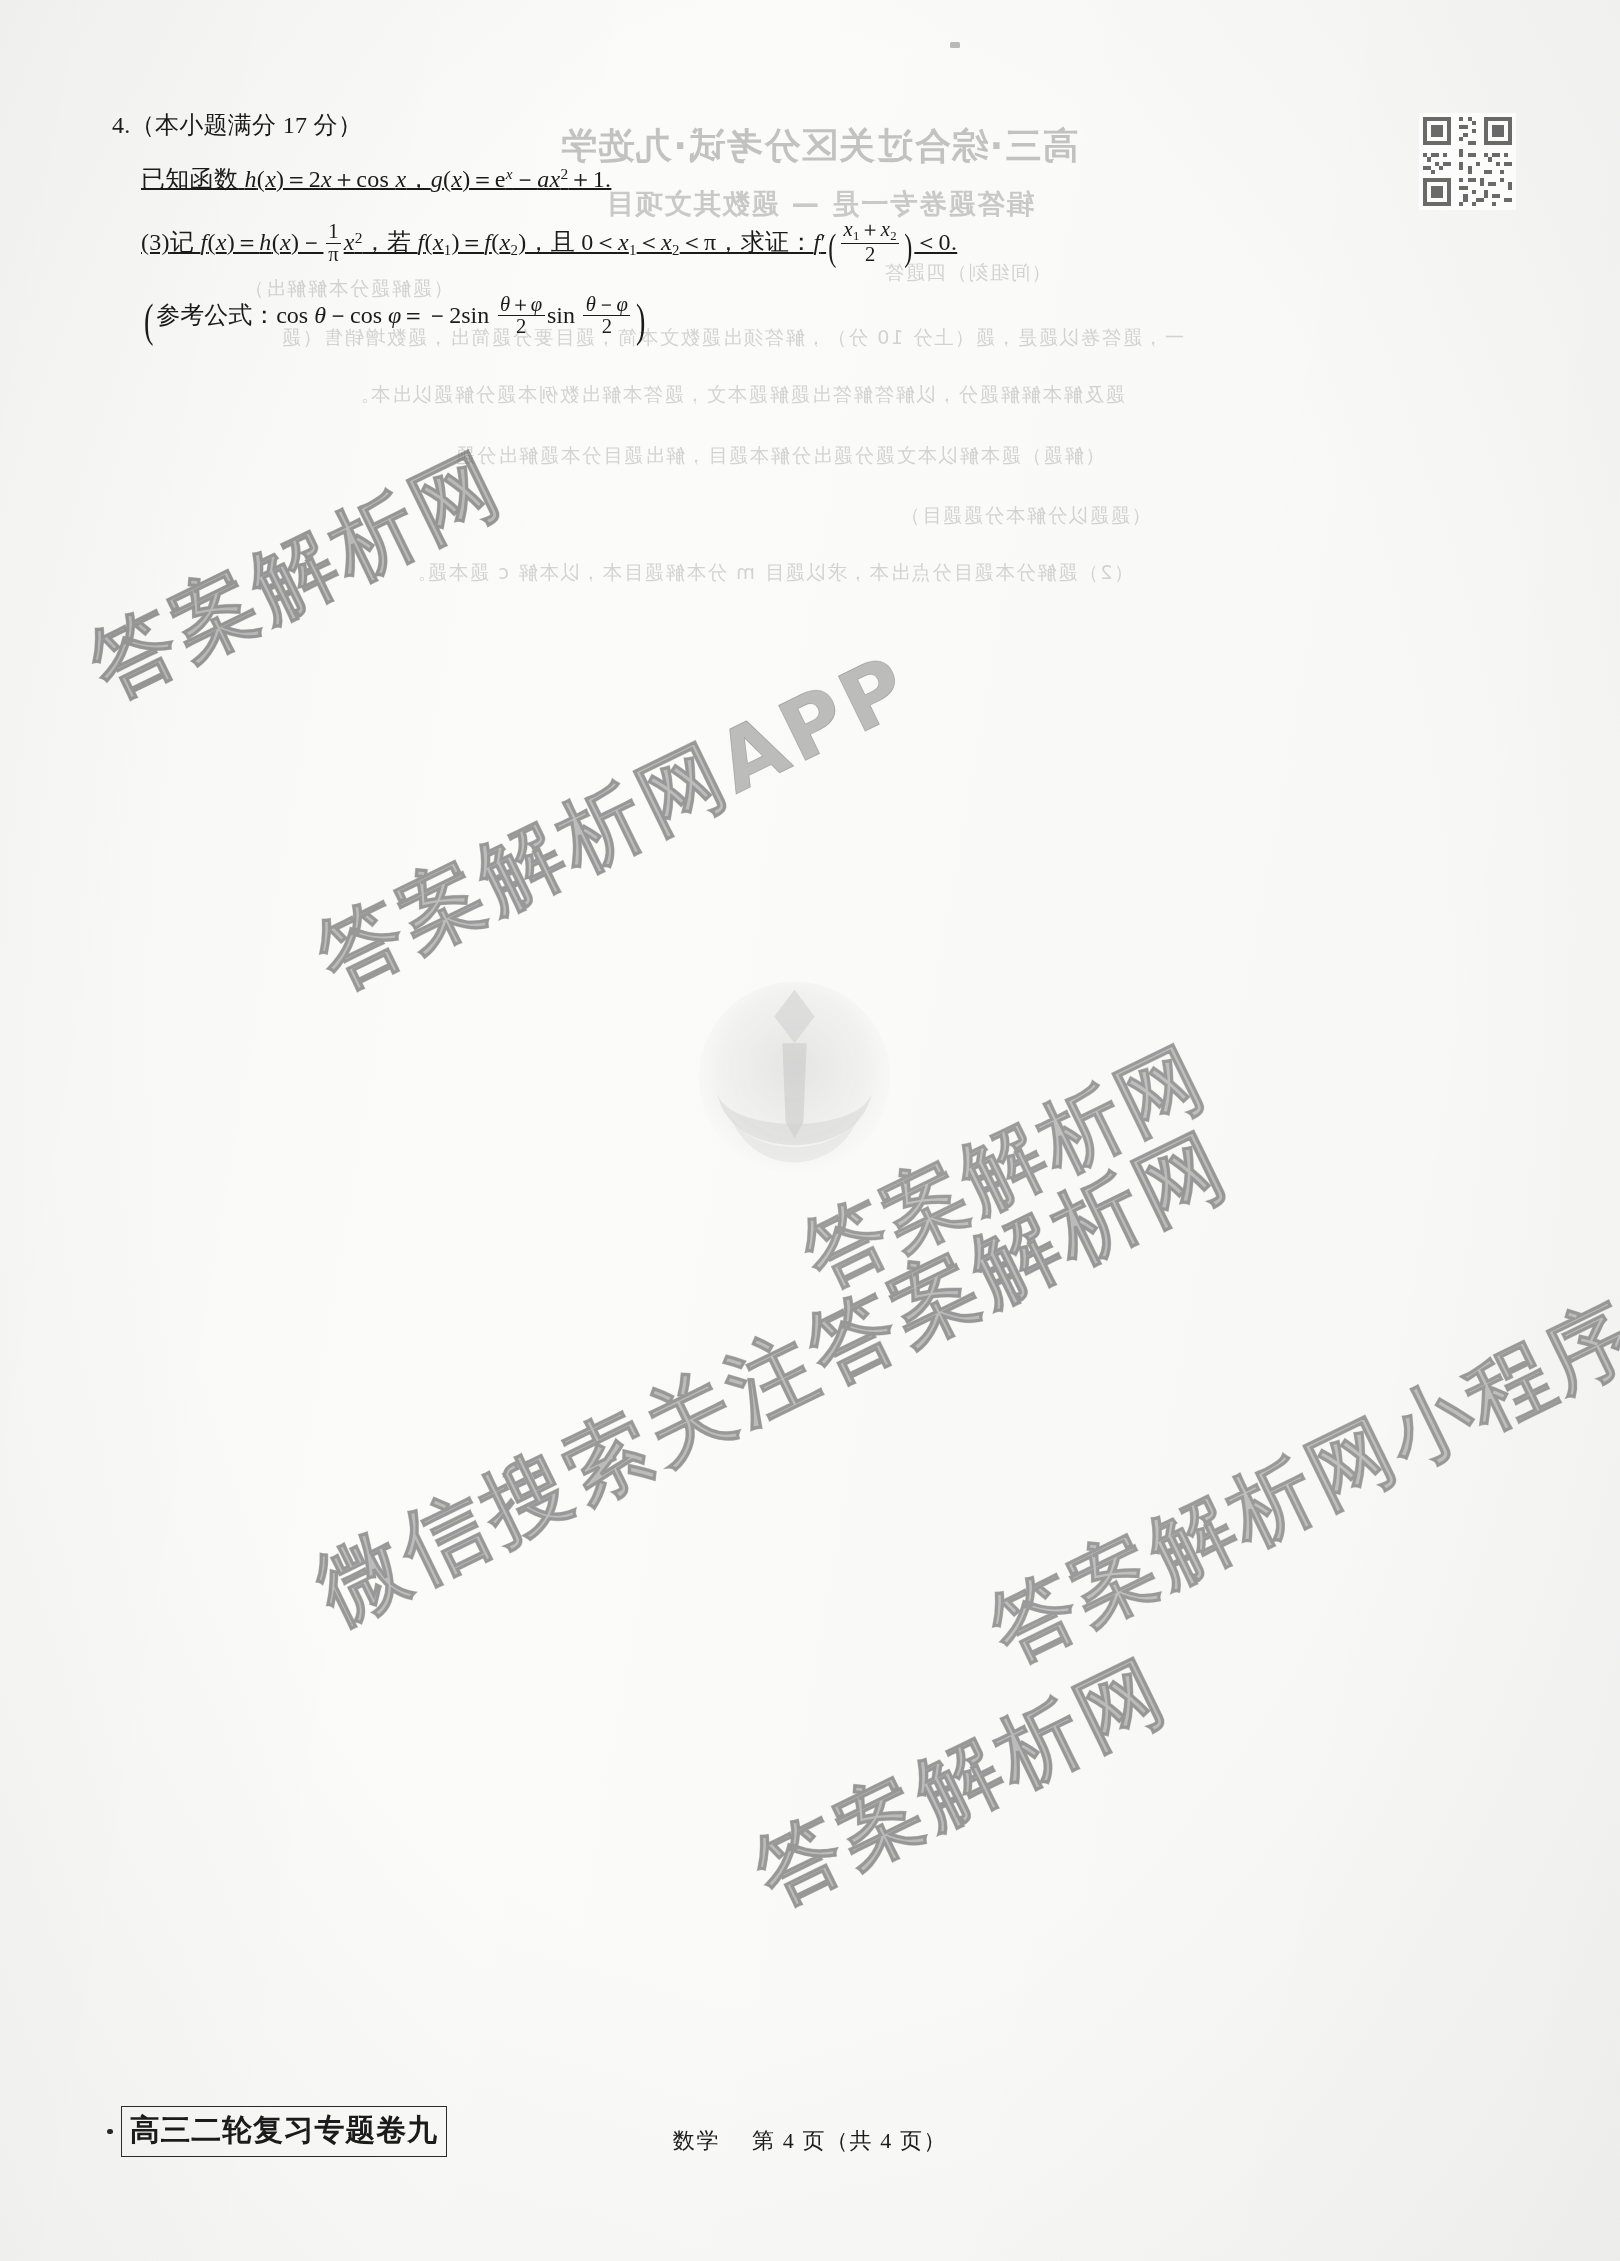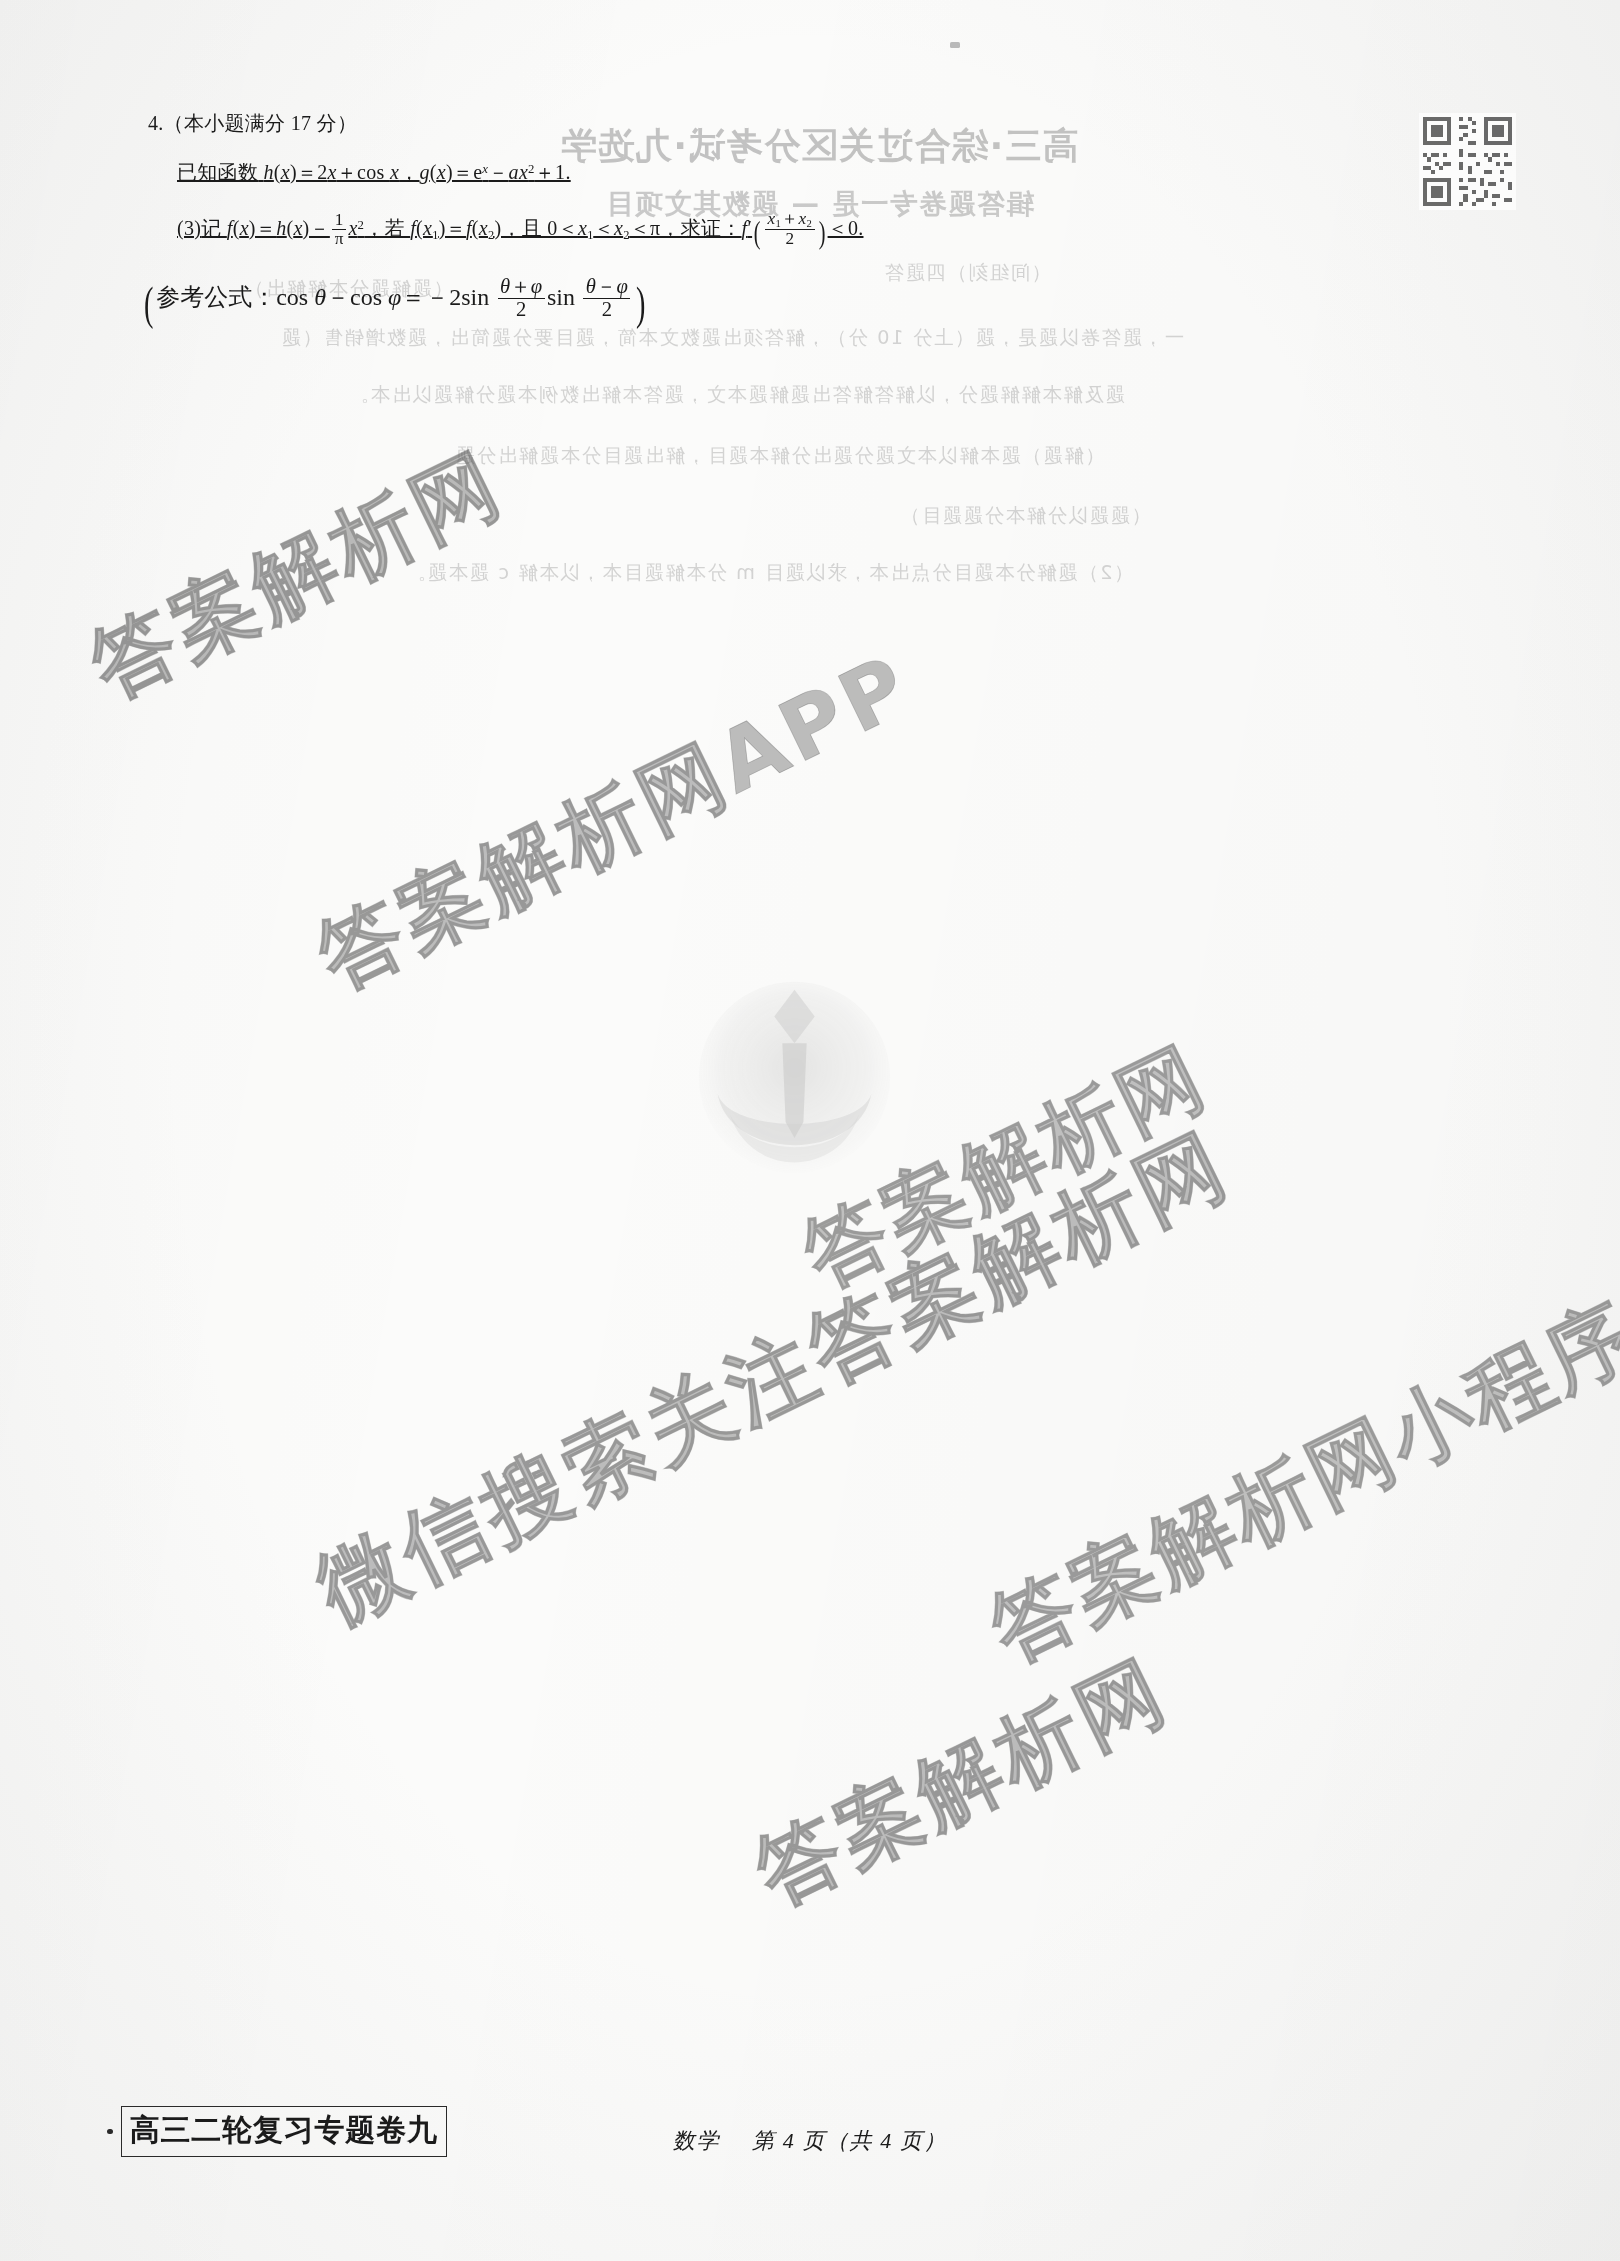--- a/index.html
+++ b/index.html
@@ -54,26 +54,25 @@
   .qr svg { display: block; }
 
   
   .content {
     position: absolute;
     left: 112px;
     top: 113px;
     width: 1264px;
   }
   .line {
-    font-size: 20px;
+    font-size: 24px;
     line-height: 1.05;
     letter-spacing: 0.3px;
     margin-bottom: 27.5px;
     white-space: nowrap;
-    margin-left: 36px;
   }
   .indent { padding-left: 29px; text-decoration: underline; }
   .it { font-style: italic; font-family: "Liberation Serif", serif; }
 
   
   .frac {
     display: inline-block;
     vertical-align: -0.52em;
     text-align: center;
     line-height: 1.06;
@@ -232,21 +231,20 @@
   }
   .footer-right {
     position: absolute;
     left: 50%;
     transform: translateX(-50%);
     bottom: 105px;
     font-size: 22px;
     font-family: "DejaVu Sans", "Liberation Sans", sans-serif;
     letter-spacing: 1.6px;
     white-space: nowrap;
-    font-style: italic;
   }
   .footer-right .sep { display: inline-block; width: 32px; }
   .footer-right .pg { font-family: "Liberation Serif", serif; }
 </style>
 </head>
 <body>
 
 <div class="page">
 
   <div class="scan-tint"></div>

